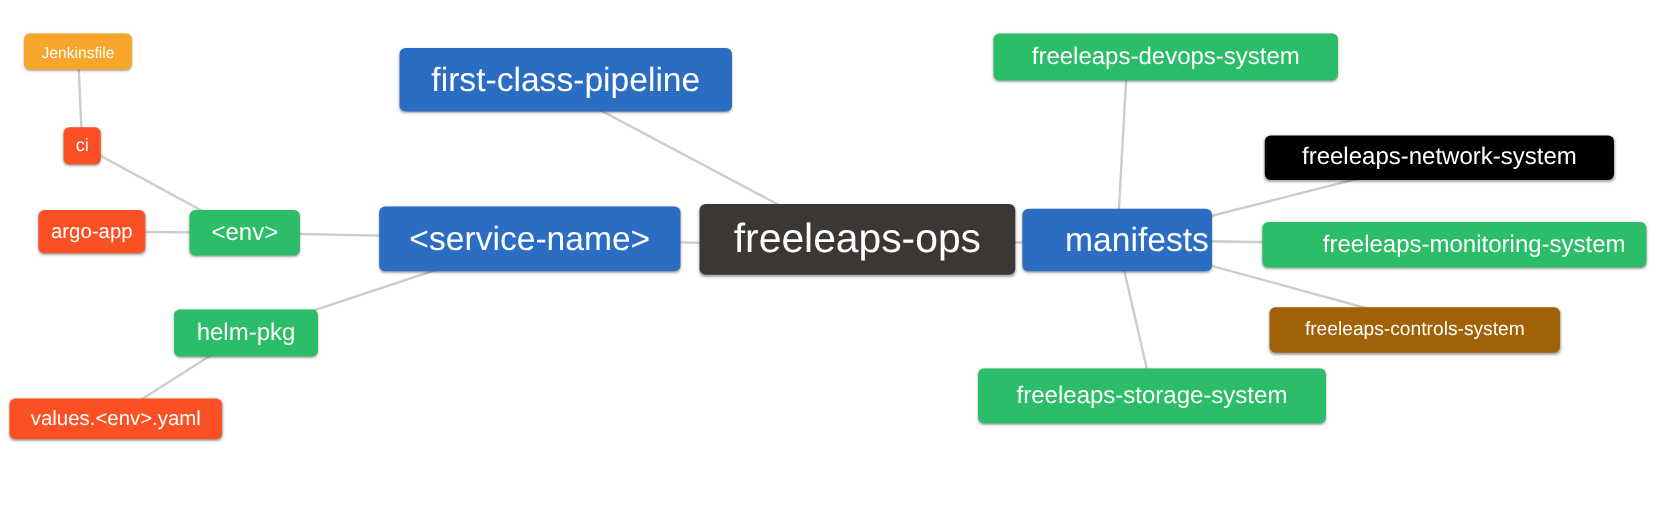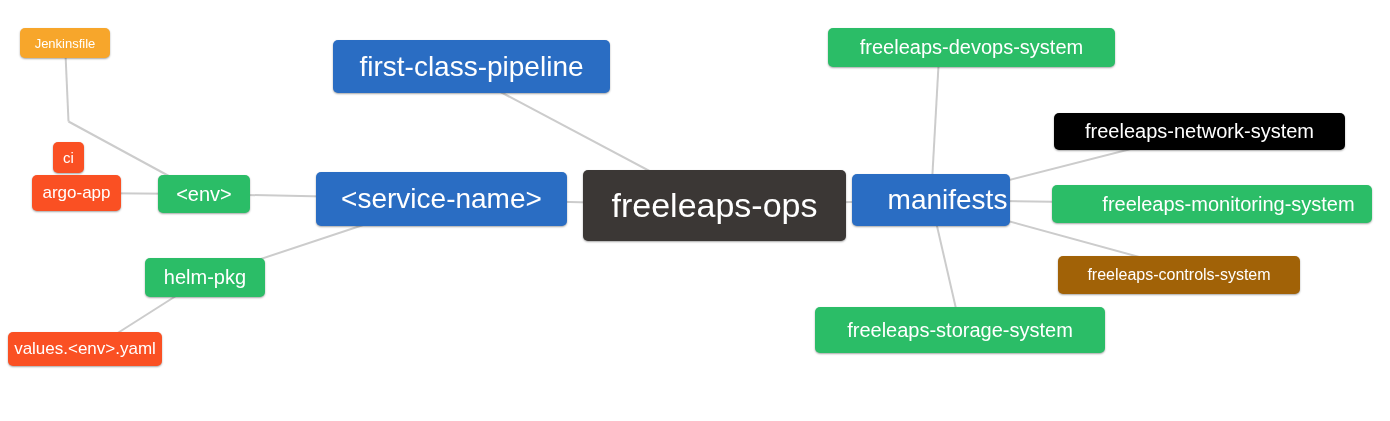--- a/index.html
+++ b/index.html
@@ -55,41 +55,41 @@
       <line x1="714.5" y1="205.5" x2="931" y2="200" stroke="#CCCCCC" stroke-width="2"></line>
       <line x1="931" y1="200" x2="939.5" y2="47.5" stroke="#CCCCCC" stroke-width="2"></line>
       <line x1="931" y1="200" x2="1199.5" y2="131.5" stroke="#CCCCCC" stroke-width="2"></line>
       <line x1="931" y1="200" x2="1212" y2="204" stroke="#CCCCCC" stroke-width="2"></line>
       <line x1="931" y1="200" x2="1205" y2="275" stroke="#CCCCCC" stroke-width="2"></line>
       <line x1="931" y1="200" x2="960" y2="326" stroke="#CCCCCC" stroke-width="2"></line>
     </svg>
 
   <div class="node" style="left: 20px; top: 28px; width: 90px; height: 30px; font-size: 13px; background: rgb(247, 166, 43);">Jenkinsfile</div>
 
-  <div class="node" style="left: 53px; top: 106px; width: 31px; height: 31px; font-size: 15px; background: rgb(250, 80, 35); margin-top: 36px;">ci</div>
+  <div class="node" style="left: 53px; top: 106px; width: 31px; height: 31px; font-size: 15px; background: rgb(250, 80, 35);">ci</div>
 
   <div class="node" style="left: 32px; top: 175px; width: 89px; height: 36px; font-size: 17px; background: rgb(250, 80, 35);">argo-app</div>
 
   <div class="node" style="left: 158px; top: 175px; width: 92px; height: 38px; font-size: 20px; background: rgb(43, 189, 103);">&lt;env&gt;</div>
 
   <div class="node" style="left: 314px; top: 40px; width: 277px; height: 53px; font-size: 28px; background: rgb(42, 109, 195); margin-left: 19px;">first-class-pipeline</div>
 
   <div class="node" style="left: 316px; top: 172px; width: 251px; height: 54px; font-size: 28px; background: rgb(42, 109, 195);">&lt;service-name&gt;</div>
 
-  <div class="node" style="left: 583px; top: 170px; width: 263px; height: 71px; font-size: 34px; background: rgb(59, 55, 53);">freeleaps-ops</div>
+  <div class="node" style="left: 583px; top: 170px; width: 263px; height: 59px; font-size: 34px; background: rgb(59, 55, 53);">freeleaps-ops</div>
 
   <div class="node" style="left: 852px; top: 174px; width: 158px; height: 52px; font-size: 28px; background: rgb(42, 109, 195); padding-left: 33px;">manifests</div>
 
   <div class="node" style="left: 796px; top: 28px; width: 287px; height: 39px; font-size: 20px; background: rgb(43, 189, 103); margin-left: 32px;">freeleaps-devops-system</div>
 
   <div class="node" style="left: 1054px; top: 113px; width: 291px; height: 37px; font-size: 20px; background: #000000;">freeleaps-network-system</div>
 
   <div class="node" style="left: 1052px; top: 185px; width: 320px; height: 38px; font-size: 20px; background: rgb(43, 189, 103); padding-left: 33px;">freeleaps-monitoring-system</div>
 
   <div class="node" style="left: 1058px; top: 256px; width: 242px; height: 38px; font-size: 16px; background: #a16207;">freeleaps-controls-system</div>
 
   <div class="node" style="left: 815px; top: 307px; width: 290px; height: 46px; font-size: 20px; background: rgb(43, 189, 103);">freeleaps-storage-system</div>
 
   <div class="node" style="left: 145px; top: 258px; width: 120px; height: 39px; font-size: 20px; background: rgb(43, 189, 103);">helm-pkg</div>
 
-  <div class="node" style="left: 8px; top: 332px; width: 154px; height: 34px; font-size: 17px; background: rgb(250, 80, 35);">values.&lt;env&gt;.yaml</div>
+  <div class="node" style="left: 8px; top: 332px; width: 177px; height: 34px; font-size: 17px; background: rgb(250, 80, 35);">values.&lt;env&gt;.yaml</div>
 
 </div>
 
 </body></html>

